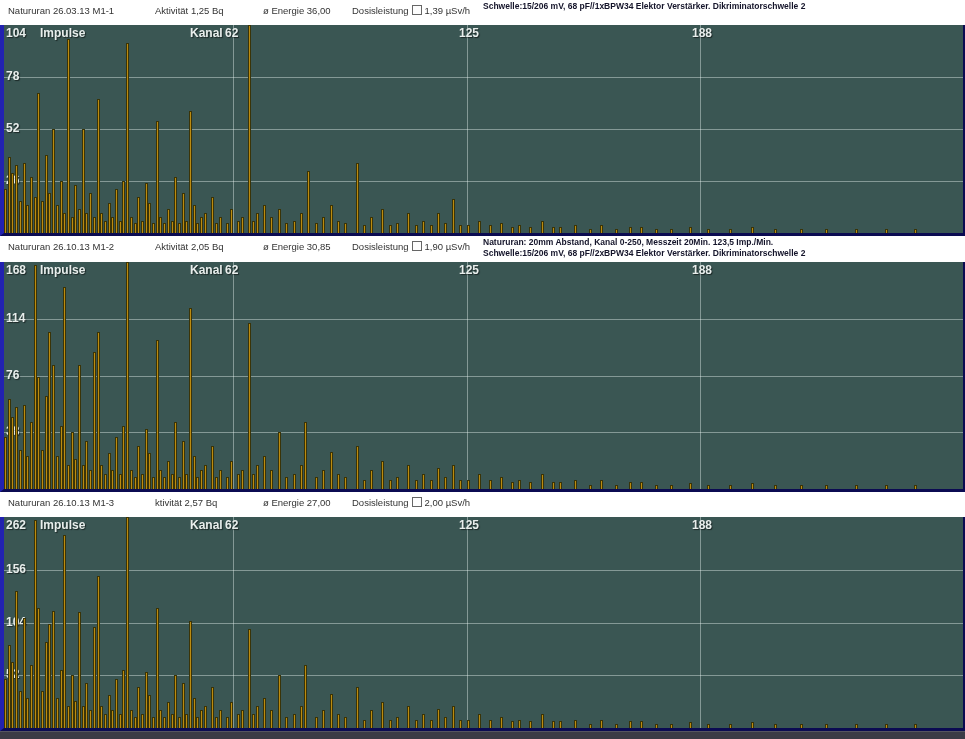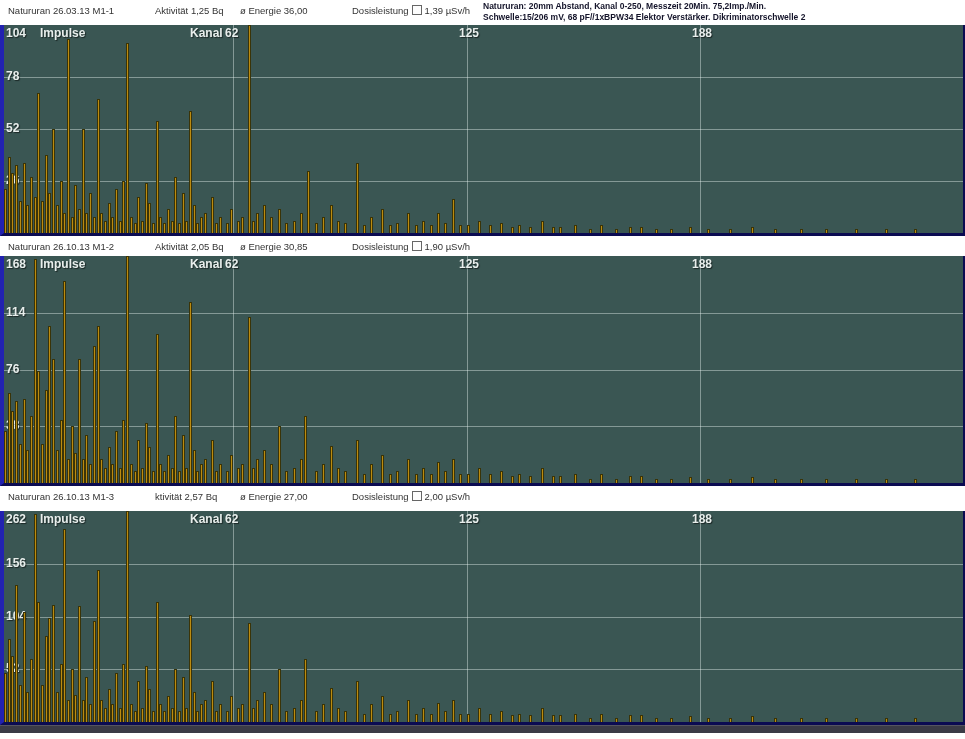--- a/index.html
+++ b/index.html
@@ -1,24 +1,24 @@
 <!DOCTYPE html>
 <html><head>
 <meta charset="utf-8">
 <style>
   html,body { margin:0; padding:0; background:#ffffff; }
   body { width:965px; height:739px; overflow:hidden; font-family:"Liberation Sans", sans-serif; }
 
   .panel-header { position:relative; background:#ffffff; }
   .ph-25 { height:25px; }
-  .ph-26 { height:20px; }
+  .ph-26 { height:26px; }
   .h-field { position:absolute; top:5px; font-size:9.5px; color:#333333; white-space:nowrap; }
   .h-title { left:8px; }
   .h-akt { left:155px; }
-  .h-en { left:240px; }
+  .h-en { left:263px; }
   .h-dos { left:352px; }
   .checkbox { display:inline-block; width:8px; height:8px; border:1px solid #666; background:#fdfdfd; vertical-align:-1px; margin:0 3px; }
   .h-note { position:absolute; left:483px; top:1px; font-size:8.5px; font-weight:bold;
             color:#14142a; line-height:11px; white-space:nowrap; }
   .h-note span { display:block; }
 
   .plot { position:relative; width:959px; background:#3a5653;
           border-left:4px solid #2222b0; border-right:2px solid #0b0b52;
           border-bottom:3px solid #0b0b52; overflow:hidden; }
   .plot-1 { height:208px; }
@@ -39,21 +39,20 @@
 </head>
 <body>
 
 <div class="panel">
   <div class="panel-header ph-25">
     <span class="h-field h-title">Natururan 26.03.13 M1-1</span>
     <span class="h-field h-akt">Aktivität 1,25 Bq</span>
     <span class="h-field h-en">ø Energie 36,00</span>
     <span class="h-field h-dos"><span>Dosisleistung</span><span class="checkbox"></span><span>1,39 µSv/h</span></span>
     <span class="h-note">
-        <span>Natururan: 20mm Abstand, Kanal 0-250, Messzeit 20Min. 75,2Imp./Min.</span>
         <span>Schwelle:15/206 mV, 68 pF//1xBPW34 Elektor Verstärker. Dikriminatorschwelle 2</span>
       </span>
   </div>
   <div class="plot plot-1" id="plot0">
       <div class="ytick" style="top: 1px;">104</div>
       <div class="gridline-h" style="top: 52px;"></div>
       <div class="ytick" style="top: 44px;">78</div>
       <div class="gridline-h" style="top: 104px;"></div>
       <div class="ytick" style="top: 96px;">52</div>
       <div class="gridline-h" style="top: 156px;"></div>
@@ -187,20 +186,24 @@
       <div class="bar" style="left: 910px; height: 4px;"></div>
     </div>
 </div>
 
 <div class="panel">
   <div class="panel-header ph-26">
     <span class="h-field h-title">Natururan 26.10.13 M1-2</span>
     <span class="h-field h-akt">Aktivität 2,05 Bq</span>
     <span class="h-field h-en">ø Energie 30,85</span>
     <span class="h-field h-dos"><span>Dosisleistung</span><span class="checkbox"></span><span>1,90 µSv/h</span></span>
+    <span class="h-note">
+        <span>Natururan: 20mm Abstand, Kanal 0-250, Messzeit 20Min. 123,5 Imp./Min.</span>
+        <span>Schwelle:15/206 mV, 68 pF//2xBPW34 Elektor Verstärker. Dikriminatorschwelle 2</span>
+      </span>
   </div>
   <div class="plot plot-2" id="plot1">
       <div class="ytick" style="top: 1px;">168</div>
       <div class="gridline-h" style="top: 57px;"></div>
       <div class="ytick" style="top: 49px;">114</div>
       <div class="gridline-h" style="top: 114px;"></div>
       <div class="ytick" style="top: 106px;">76</div>
       <div class="gridline-h" style="top: 170px;"></div>
       <div class="ytick" style="top: 162px;">38</div>
       <div class="gridline-v" style="left: 229px;"></div>

